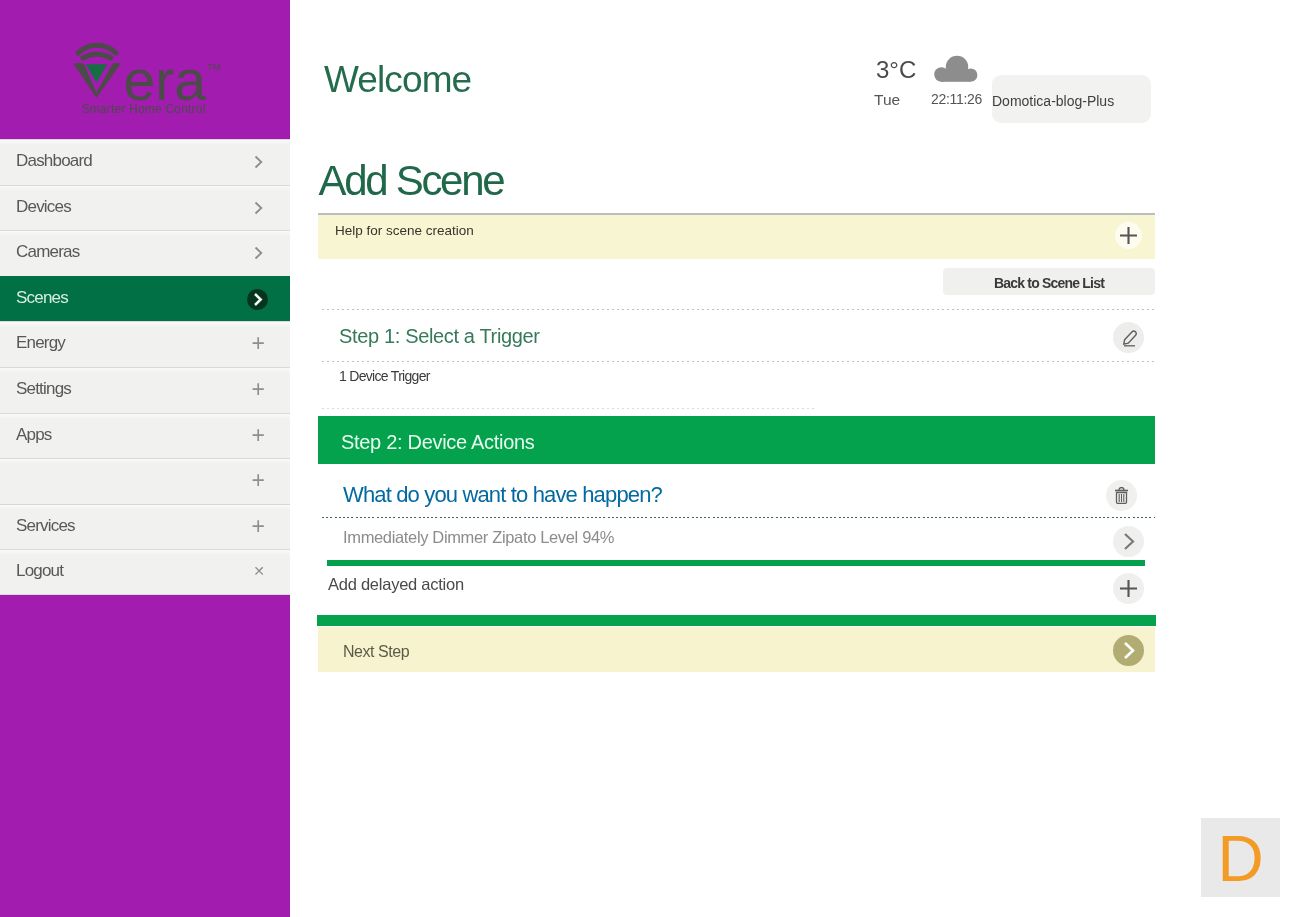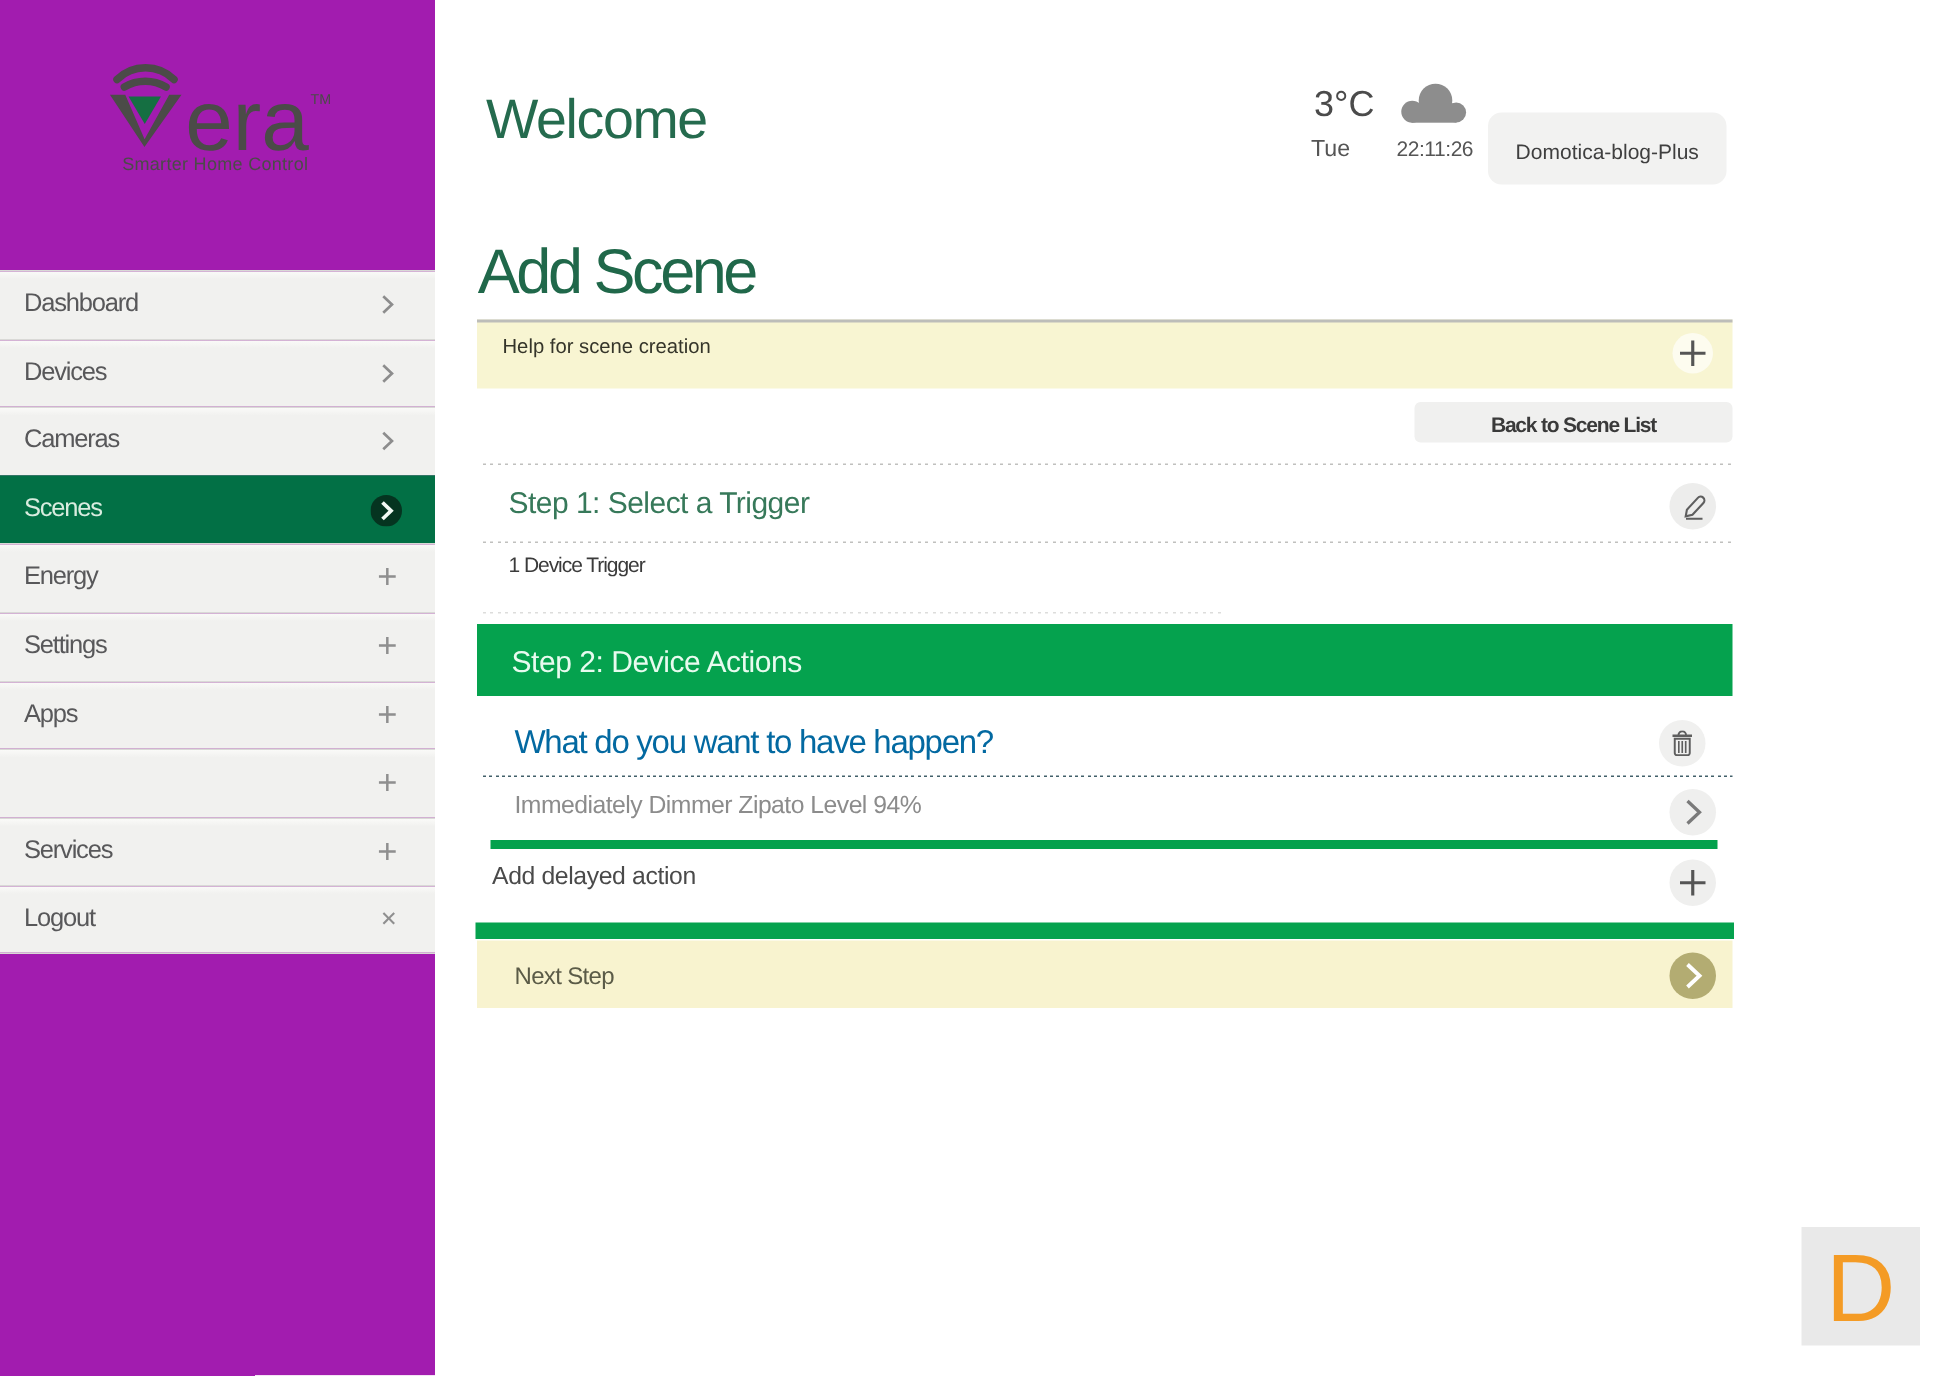--- a/index.html
+++ b/index.html
@@ -2,40 +2,40 @@
 <html><head>
 <meta charset="utf-8">
 <style>
   * { margin:0; padding:0; box-sizing:border-box; }
   html,body { width:1300px; height:917px; background:#fff; font-family:"Liberation Sans", sans-serif; }
   #page { position:relative; width:1300px; height:917px; overflow:hidden; background:#fff; }
   .abs { position:absolute; }
 
   
   #sidebar { position:absolute; left:0; top:0; width:290px; height:917px; background:#a21caf; }
-  #menu { position:absolute; left:0; top:139px; width:290px;margin-top:41px; }
+  #menu { position:absolute; left:0; top:139px; width:290px; }
   .mi { position:relative; height:45.6px; border-top:1px solid #d9d9d6;
         background:linear-gradient(#fafaf8, #f1f1ef 5px); }
   .mi:last-child { border-bottom:1px solid #d9d9d6; }
   .mi .lbl { position:absolute; left:16px; top:0; line-height:42px; font-size:17px; letter-spacing:-0.8px; color:#58585a; }
   .mi .ico { position:absolute; right:27px; top:15px; width:9px; height:14px; }
   .mi.active { background:#027045; border-top:1px solid #027045; }
   .mi.active .lbl { color:#d9ecdf; }
   .plus-g { position:absolute; right:25px; top:0; line-height:42px; font-size:23px; color:#8f8f8f; font-weight:400; }
 
   
   .circ { position:absolute; border-radius:50%; }
 
   
   h1.welcome { position:absolute; left:324px; top:58.5px; font-size:37px; letter-spacing:-0.9px; font-weight:normal; color:#256b4e; }
   #temp { position:absolute; left:876px; top:56px; font-size:24px; color:#4b4b4b; }
   #tue { position:absolute; left:874px; top:90.5px; font-size:15.5px; color:#555; }
   #clock { position:absolute; left:931px; top:91px; font-size:14px; letter-spacing:-0.3px; color:#555; }
   #unitbtn { position:absolute; left:992px; top:75px; width:159px; height:48px; background:#f2f2f1;
-             border-radius:9px; font-size:14px; color:#3f3f3f; text-align:center; line-height:52px; }
+             border-radius:9px; font-size:14px; color:#3f3f3f; text-align:left; line-height:52px; }
   h2.addscene { position:absolute; left:318.5px; top:157px; font-size:42px; letter-spacing:-2.3px; font-weight:normal; color:#20684a; }
 
   #helpbar { position:absolute; left:318px; top:213px; width:837px; height:46px; background:#f8f5d2;
              border-top:2px solid #bdbdb9; }
   #helpbar .t { position:absolute; left:17px; top:8px; font-size:13.5px; letter-spacing:0px; color:#35352a; }
 
   #backbtn { position:absolute; left:943px; top:268px; width:212px; height:27px; background:#f0f0ef;
              border-radius:4px; font-size:14px; letter-spacing:-0.8px; font-weight:bold; color:#3a3a3a; text-align:center; line-height:30px; }
 
   .dotline { position:absolute; height:2px;

